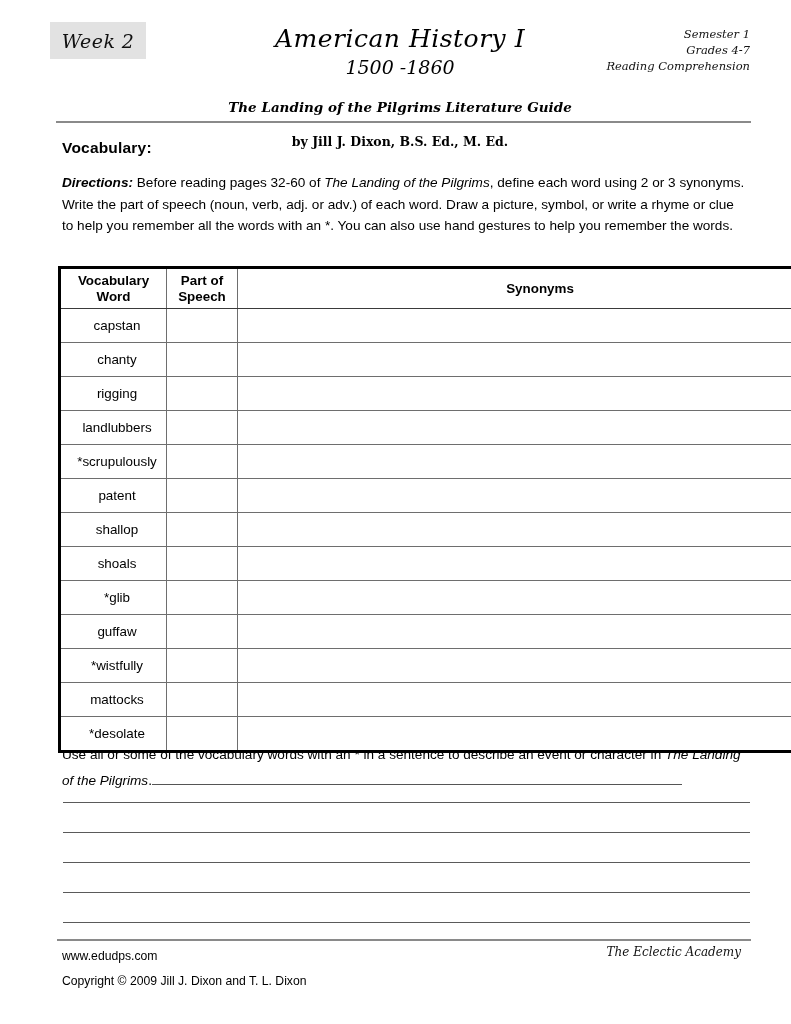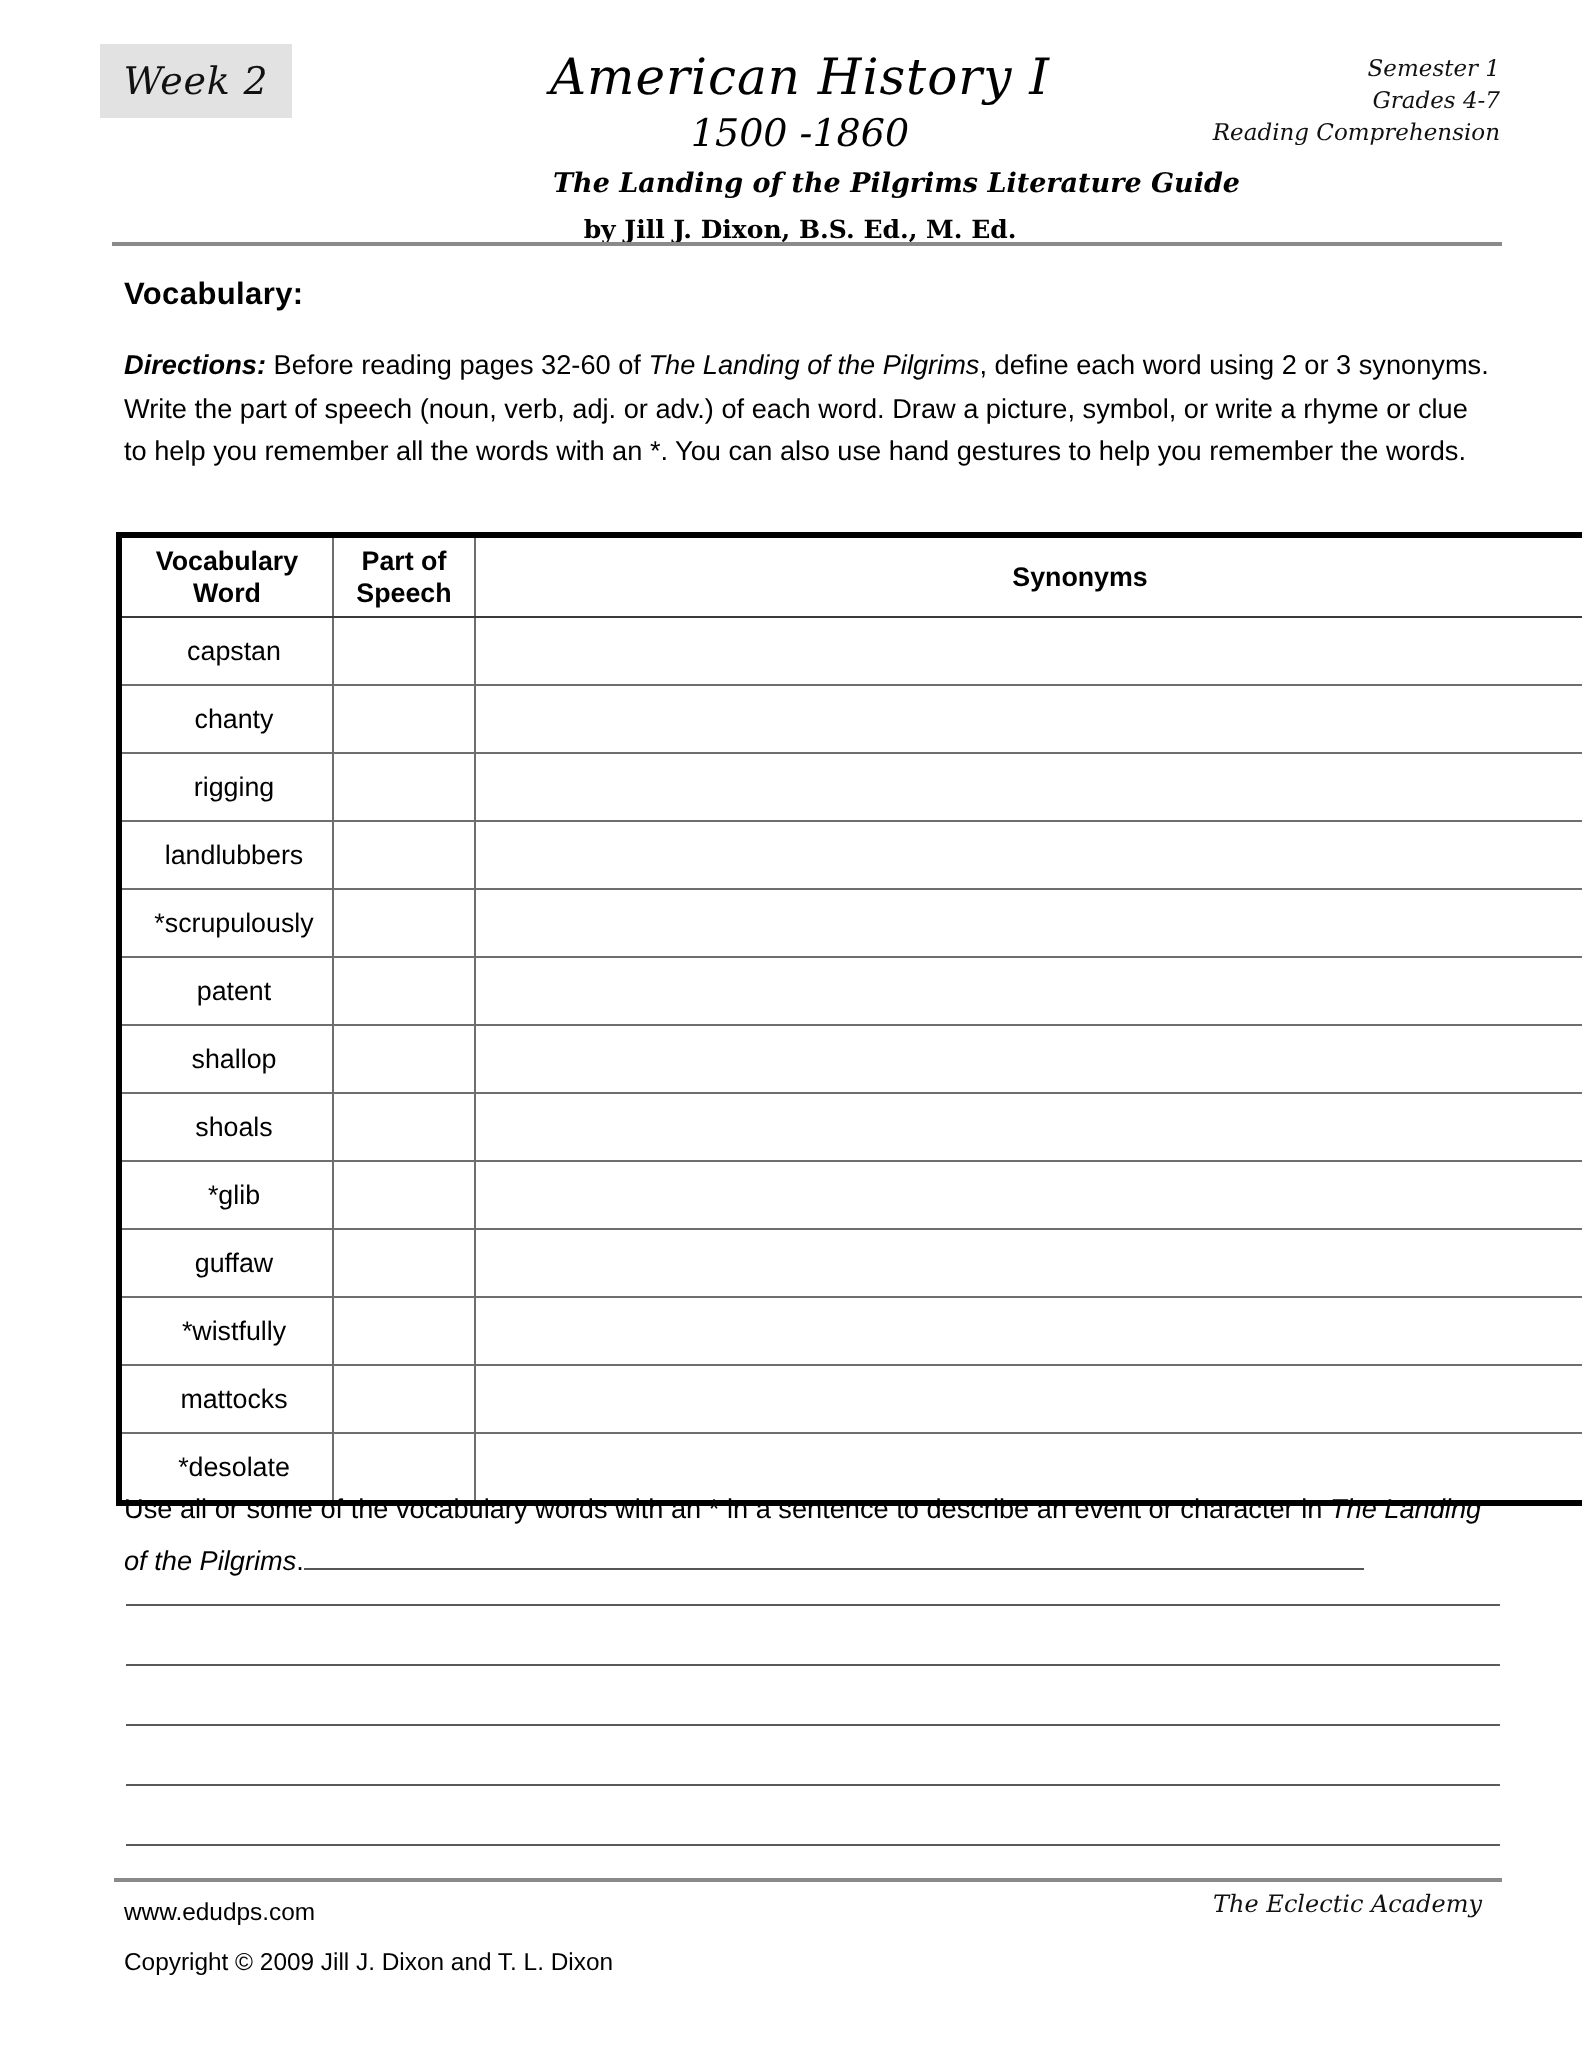--- a/index.html
+++ b/index.html
@@ -65,29 +65,28 @@
     font-size: 19px;
     line-height: 25px;
     margin-top: 1px;
   }
   .doc-subtitle {
     font-family: "DejaVu Serif", serif;
     font-style: italic;
     font-weight: bold;
     font-size: 13.5px;
     line-height: 19px;
-    margin-top: 3px;
-    text-align: right;
+    margin-top: 18px;
   }
   .doc-author {
     font-family: "DejaVu Serif", serif;
     font-weight: bold;
     font-size: 12.5px;
     line-height: 17px;
-    margin-top: 4px;
+    margin-top: 16px;
   }
   .meta-block {
     position: absolute;
     right: 41px;
     top: 26px;
     width: 180px;
     text-align: right;
     font-family: "DejaVu Serif", serif;
     font-style: italic;
     font-size: 11.5px;

